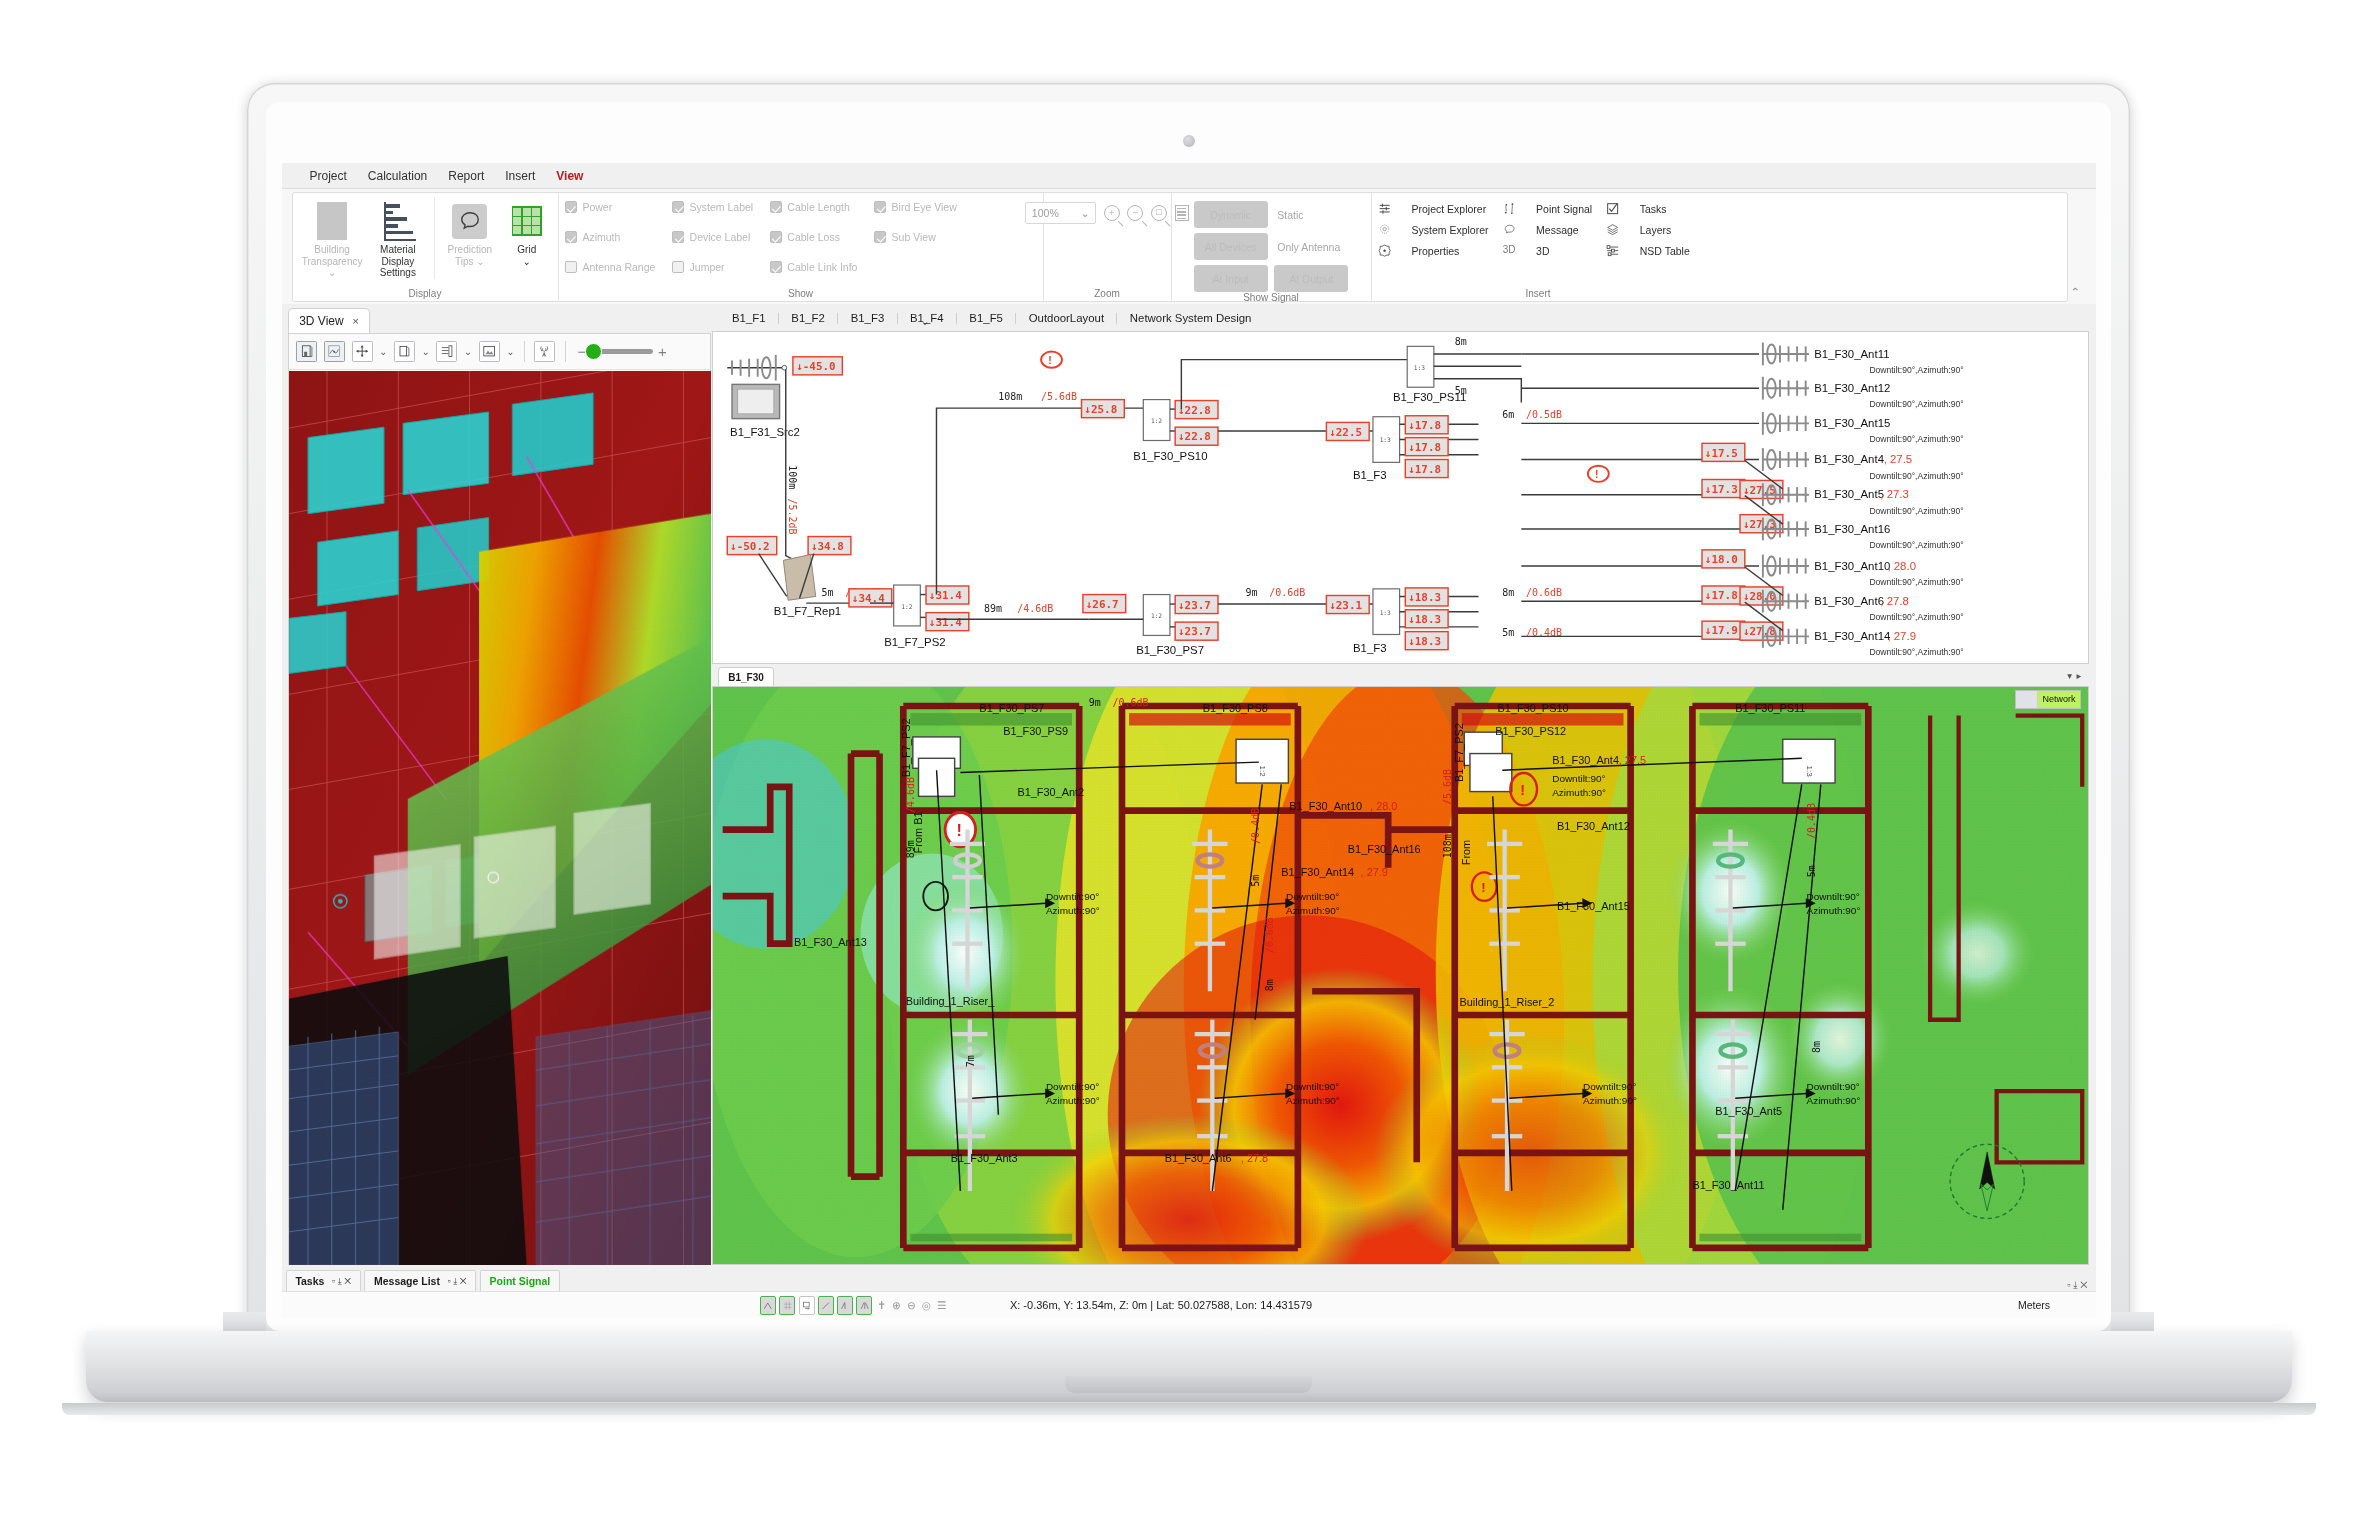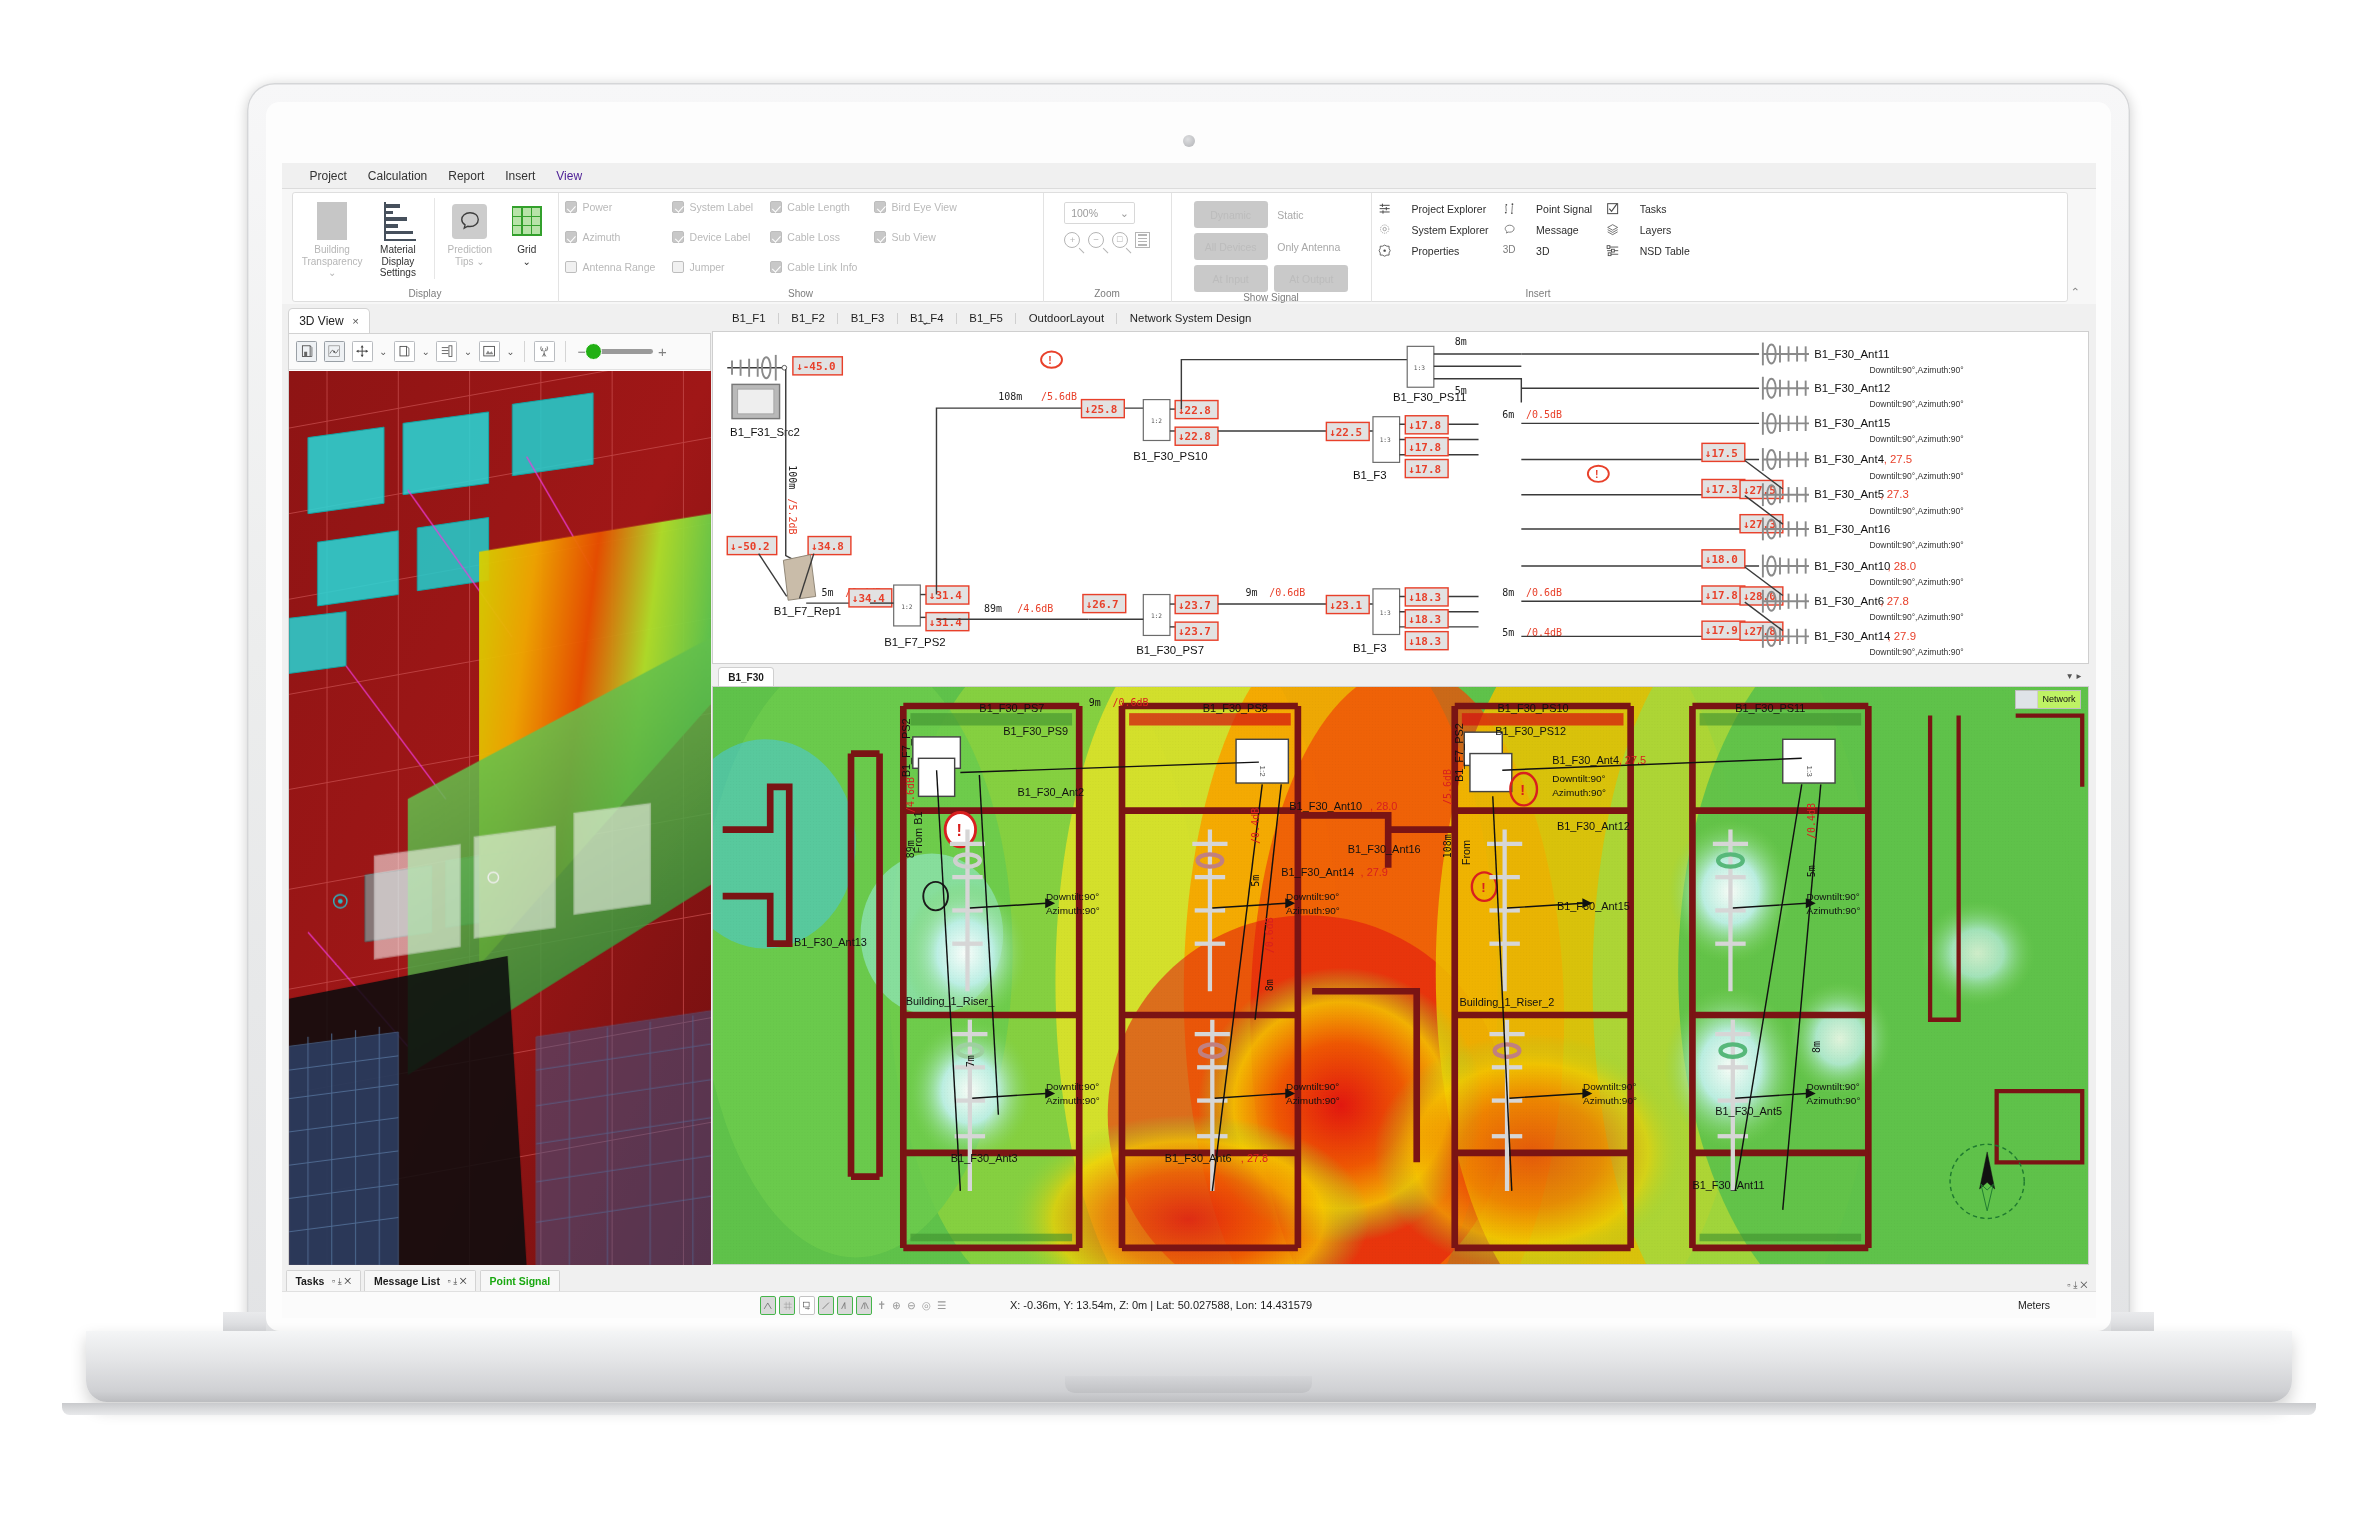--- a/index.html
+++ b/index.html
@@ -63,21 +63,21 @@
   
   .menubar {
     position:absolute; left:0; top:0; width:1814px; height:25px;
     background:#f0f0f0;
     display:flex; align-items:center; padding-left:17px;
   }
   .menu-item {
     font-size:12px; color:#333; padding:2.9px 10.5px; cursor:default;
     position:relative;
   }
-  .menu-item.active { color:#4c1d95; }
+  .menu-item.active { color:#b91c1c;font-weight:bold; }
   .menu-item.active:after{
     content:""; position:absolute; left:7.6px; right:7.6px; bottom:-5.2px;
     height:2.4px; background:#15a01c;
   }
 
   .ribbon {
     position:absolute; left:0; top:25px; width:1814px; height:116px;
     background:#f7f7f7;
     border-top:0.5px solid #dcdcdc;
   }
@@ -136,21 +136,21 @@
   .box {
     width:12px;height:12px;border-radius:1.9px;background:#c8c8c8;border:0.5px solid #bdbdbd;
     position:relative; flex:none;
   }
   .box.off { background:#f1f1f1; }
   .box.on:after{
     content:""; position:absolute; left:3.3px; top:1.4px; width:3.8px; height:6.7px;
     border:solid #fff; border-width:0 1.4px 1.4px 0; transform:rotate(42deg);
   }
 
-  .zoom-col{display:flex;flex-direction:column;align-items:flex-start;gap:7.6px;padding-top:4.8px;}
+  .zoom-col{display:flex;flex-direction:row;align-items:center;gap:7.6px;padding-top:4.8px;}
   .zoom-select{
     width:71px;height:22px;border:0.5px solid #d8d8d8;border-radius:1.9px;background:#fff;
     display:flex;align-items:center;justify-content:space-between;padding:0 5.7px;
     font-size:10.5px;color:#9b9b9b;
   }
   .zoom-icons{display:flex;gap:7.6px;align-items:center;color:#b5b5b5;}
   .mag{width:16px;height:16px;border:1.4px solid #b5b5b5;border-radius:50%;position:relative;}
   .mag:after{content:"";position:absolute;right:-5.2px;bottom:-4.3px;width:6.7px;height:1.4px;background:#b5b5b5;transform:rotate(45deg);}
   .mag i{position:absolute;left:50%;top:50%;transform:translate(-50%,-50%);font-style:normal;font-size:9.5px;line-height:1;}
   .listicon{width:14.3px;height:16px;border:1px solid #b5b5b5;display:flex;flex-direction:column;justify-content:center;gap:1.9px;padding:0 1.9px;}

